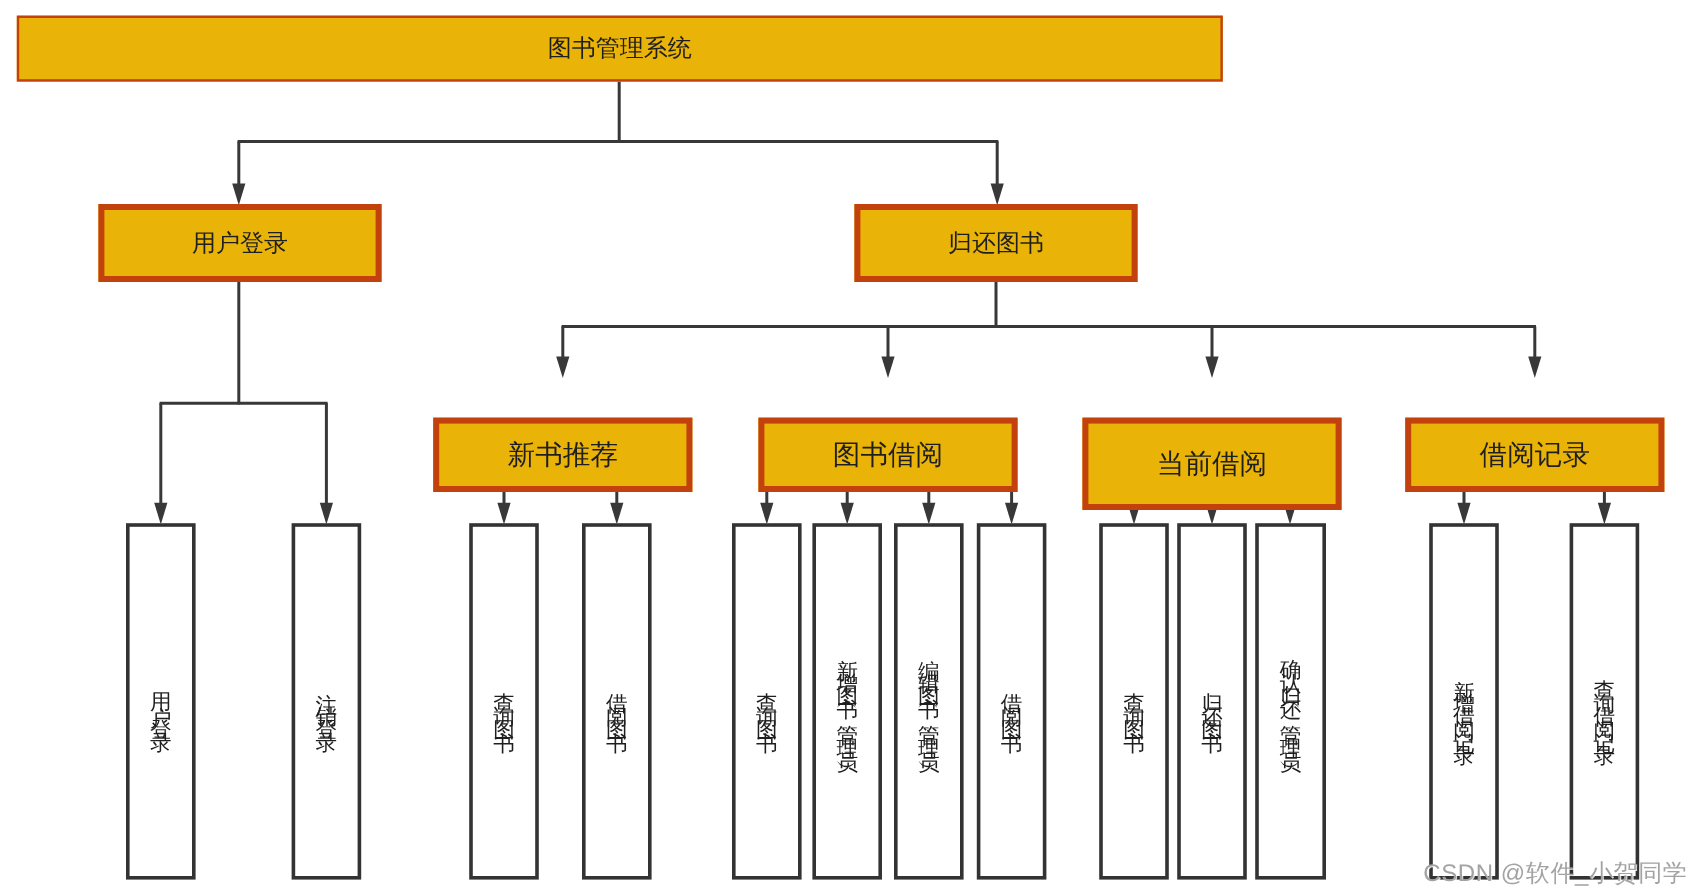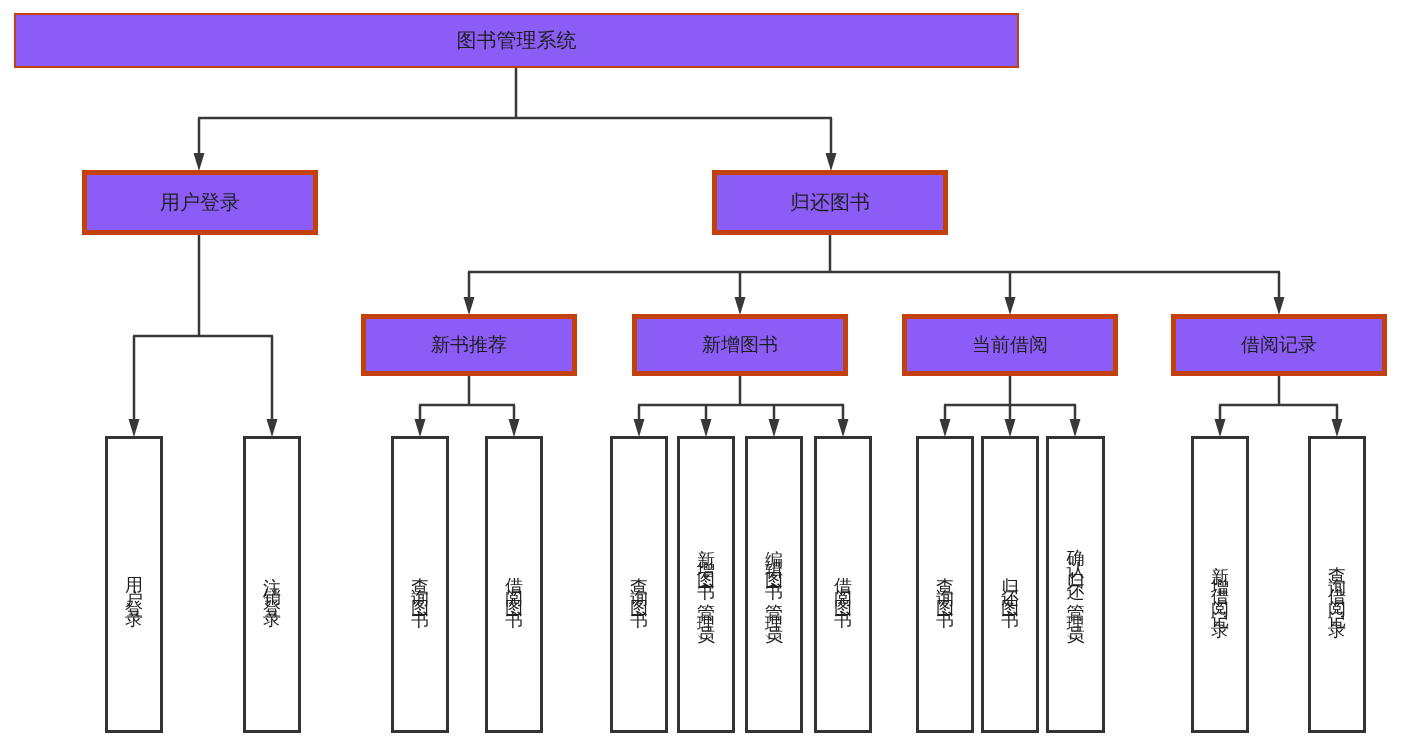--- a/index.html
+++ b/index.html
@@ -3,26 +3,26 @@
 <meta charset="utf-8">
 <style>
   html,body { margin:0; padding:0; background:#ffffff; }
   .canvas {
     position:relative; width:1405px; height:747px; background:#ffffff;
     font-family:"Liberation Sans", sans-serif; overflow:hidden;
   }
   svg.connectors { position:absolute; left:0; top:0; z-index:1; }
   .box {
     position:absolute; box-sizing:border-box;
-    border:5px solid #c2410c; background:#8b5cf6;
+    border:5px solid #c2410c; background:#eab308;
     display:flex; align-items:center; justify-content:center;
     font-size:20px; color:#1f1f1f; z-index:2; white-space:nowrap;
   }
   .box.root { border-width:2px; font-size:20px; }
-  .box.lvl3 { font-size:19px; }
+  .box.lvl3 { font-size:23px;margin-top:34px; }
   .vbox {
     position:absolute; box-sizing:border-box;
     border:3px solid #333333; background:#ffffff;
     display:flex; align-items:center; justify-content:center;
     writing-mode:vertical-rl; text-orientation:mixed;
     font-size:18px; letter-spacing:11px; color:#1f1f1f; z-index:2;
     line-height:1;
   }
   .watermark {
     position:absolute; left:1186px; top:714px; z-index:3;
@@ -100,36 +100,37 @@
       <polygon points="1331.5,419 1342.5,419 1337,437"></polygon>
     </g>
   </svg>
 
   <div class="box root" style="left:14px; top:13px; width:1005px; height:55px;">图书管理系统</div>
 
   <div class="box" style="left:82px; top:170px; width:236px; height:65px;">用户登录</div>
   <div class="box" style="left:712px; top:170px; width:236px; height:65px;">归还图书</div>
 
   <div class="box lvl3" style="left:361px; top:314px; width:216px; height:62px;">新书推荐</div>
-  <div class="box lvl3" style="left:632px; top:314px; width:216px; height:62px;">新增图书</div>
-  <div class="box lvl3" style="left:902px; top:314px; width:216px; height:62px;">当前借阅</div>
+  <div class="box lvl3" style="left:632px; top:314px; width:216px; height:62px;">图书借阅</div>
+  <div class="box lvl3" style="left:902px; top:314px; width:216px; height:77px;">当前借阅</div>
   <div class="box lvl3" style="left:1171px; top:314px; width:216px; height:62px;text-align:right;">借阅记录</div>
 
   <div class="vbox" style="left:105px; top:436px; width:58px; height:297px;">用户登录</div>
   <div class="vbox" style="left:243px; top:436px; width:58px; height:297px;">注销登录</div>
 
   <div class="vbox" style="left:391px; top:436px; width:58px; height:297px;">查询图书</div>
   <div class="vbox" style="left:485px; top:436px; width:58px; height:297px;">借阅图书</div>
 
   <div class="vbox" style="left:610px; top:436px; width:58px; height:297px;">查询图书</div>
   <div class="vbox" style="left:677px; top:436px; width:58px; height:297px;">新增图书（管理员）</div>
   <div class="vbox" style="left:745px; top:436px; width:58px; height:297px;">编辑图书（管理员）</div>
   <div class="vbox" style="left:814px; top:436px; width:58px; height:297px;">借阅图书</div>
 
   <div class="vbox" style="left:916px; top:436px; width:58px; height:297px;">查询图书</div>
   <div class="vbox" style="left:981px; top:436px; width:58px; height:297px;">归还图书</div>
   <div class="vbox" style="left:1046px; top:436px; width:59px; height:297px;">确认归还（管理员）</div>
 
   <div class="vbox" style="left:1191px; top:436px; width:58px; height:297px;">新增借阅记录</div>
   <div class="vbox" style="left:1308px; top:436px; width:58px; height:297px;">查询借阅记录</div>
 
+  <div class="watermark">CSDN @软件_小贺同学</div>
 
 </div>
 
 </body></html>

